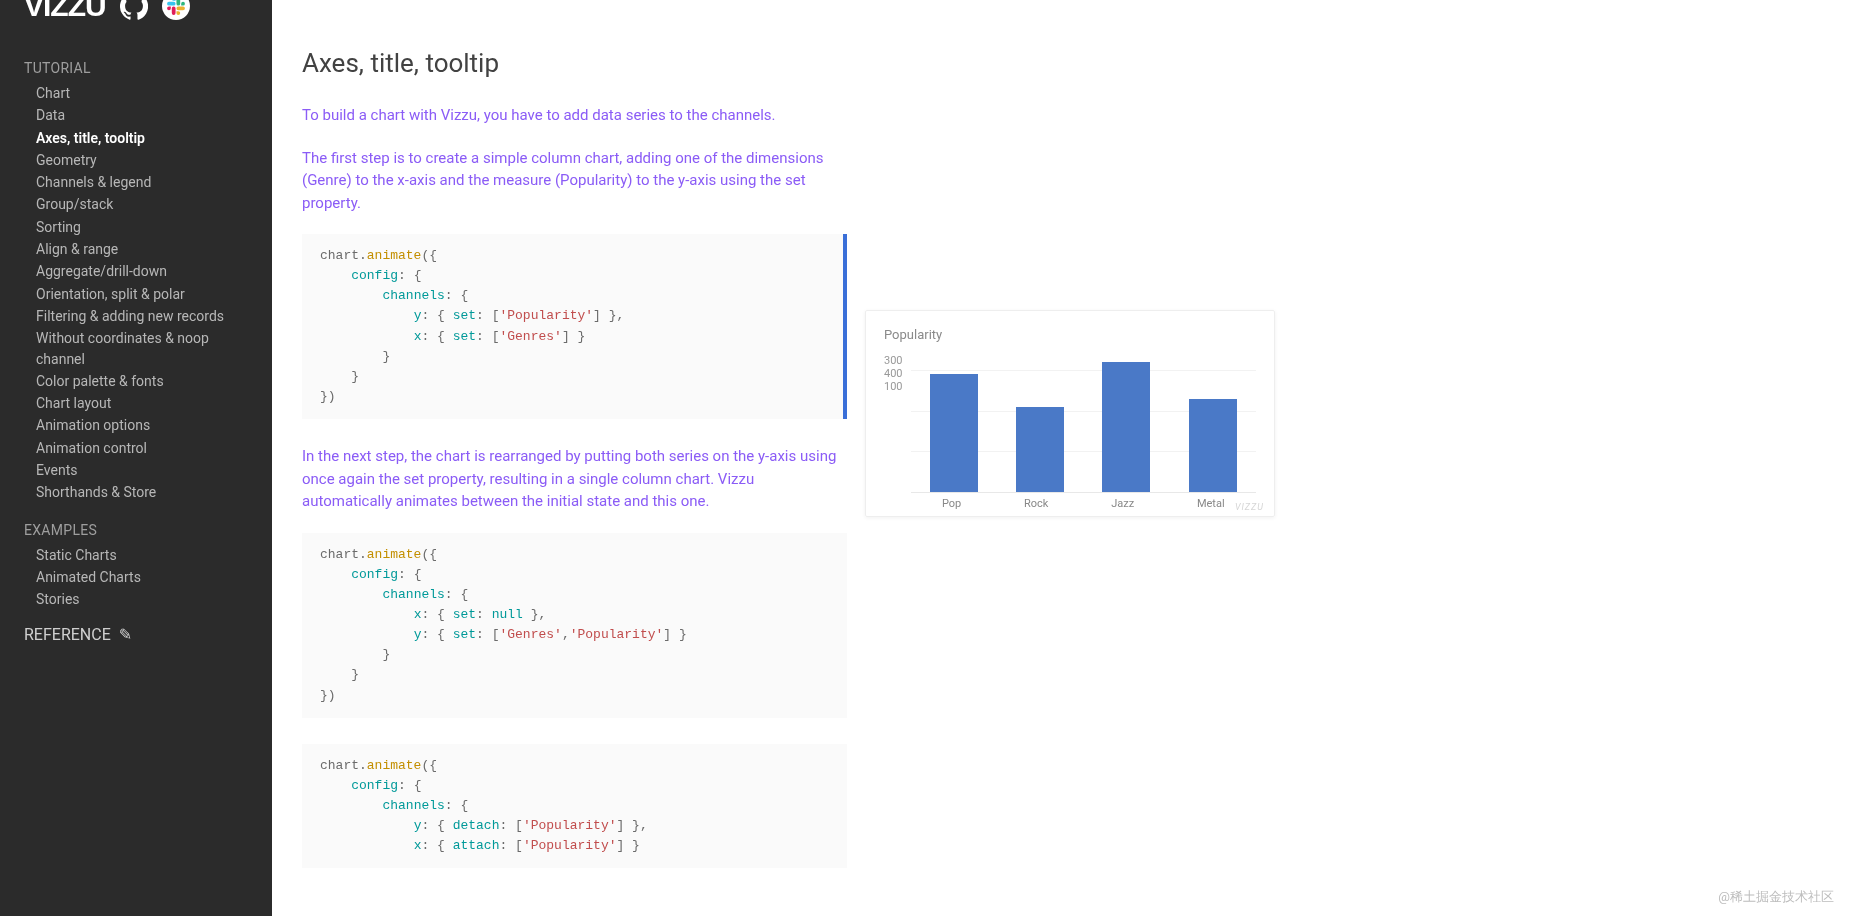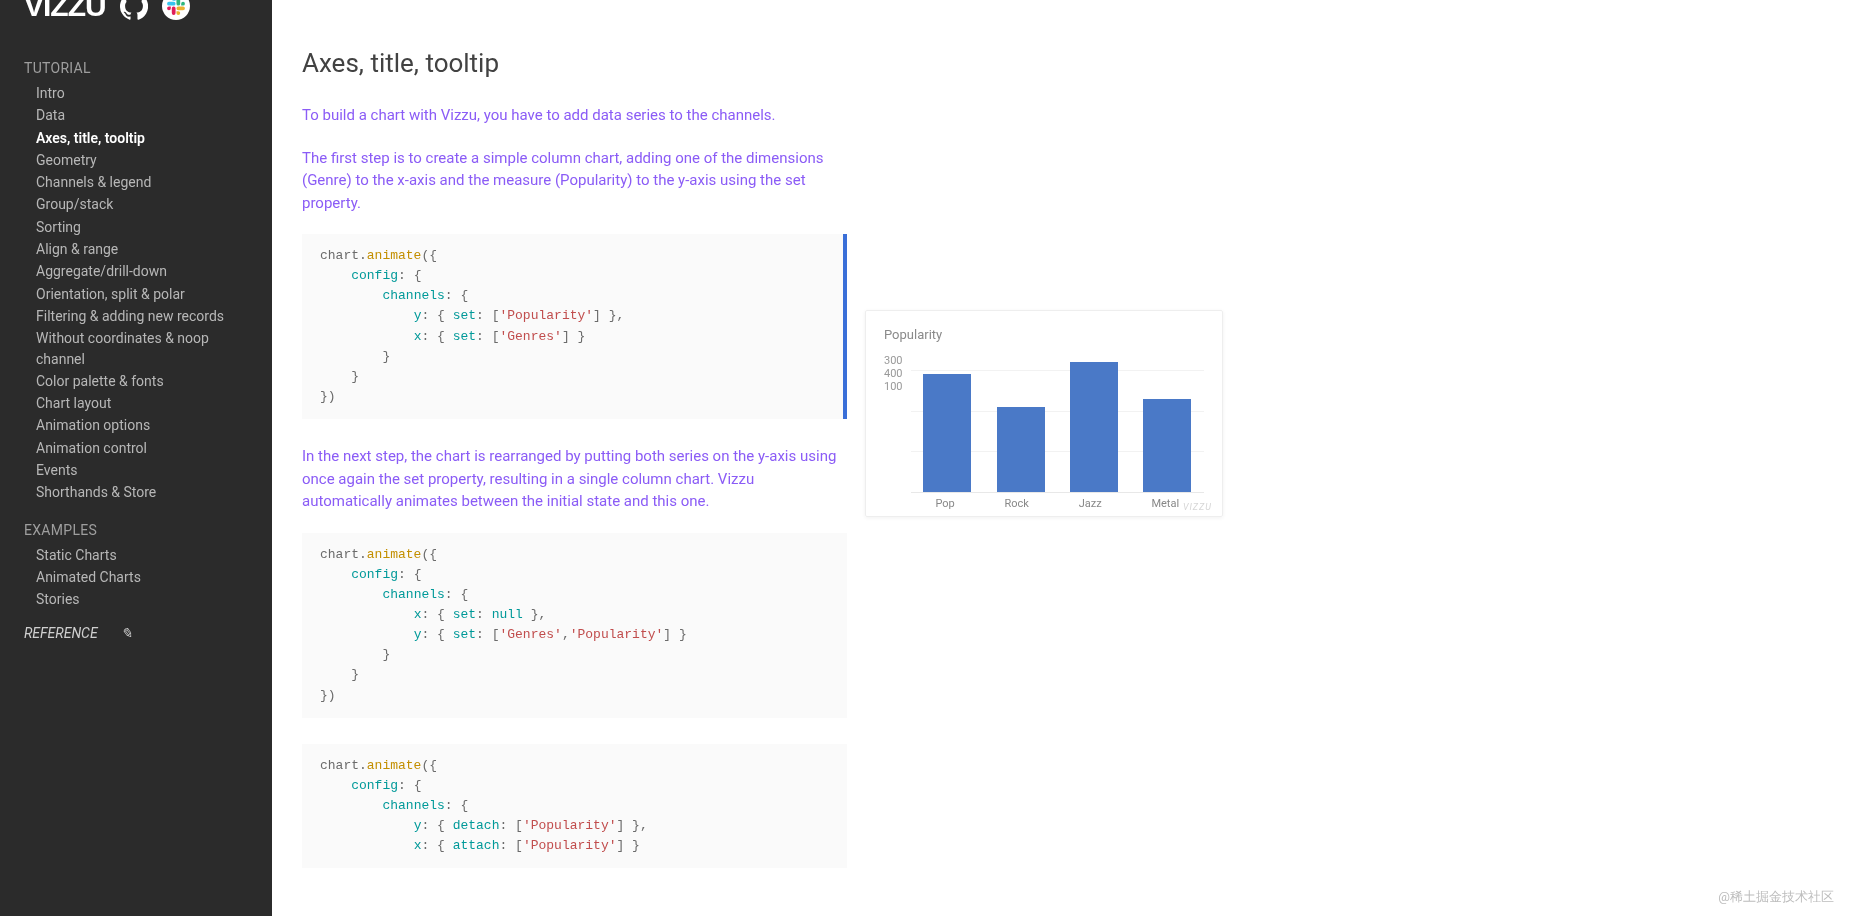--- a/index.html
+++ b/index.html
@@ -11,21 +11,21 @@
   .sidebar-logo-row { display:flex; align-items:center; gap:14px; height:48px; margin-top:-18px; margin-bottom:30px; }
   .logo-text { font-family: "Segoe UI", sans-serif; font-weight:600; font-size:30px; color:#fff; letter-spacing:-1px; }
   .github-icon { width:28px; height:28px; }
   .slack-icon  { width:28px; height:28px; border-radius:50%; background:#fff; display:flex; align-items:center; justify-content:center; font-size:14px; }
 
   .nav-section-title { font-size:14px; color:#9e9e9e; margin: 10px 0 6px 0; letter-spacing:.3px; }
   .nav-list { list-style:none; padding-left:12px; }
   .nav-item { font-size:14px; line-height:1.45; color:#b7b7b7; cursor:pointer; padding:1px 0; }
   .nav-item.active { color:#ffffff; font-weight:600; }
 
-  .ref-row { display:flex; align-items:center; gap:23px; font-size:14px; color:#cfcfcf; margin-top:14px; cursor:pointer;font-style:italic; }
+  .ref-row { display:flex; align-items:center; gap:8px; font-size:16px; color:#cfcfcf; margin-top:14px; cursor:pointer; }
 
   
   .main { flex:1; display:flex; align-items:flex-start; overflow-y:auto; padding: 30px 36px 30px 30px; gap: 18px; }
   .article { width: 545px; }
   .page-title { font-size:26px; font-weight:400; color:#424242; margin: 18px 0 26px 0; }
   .para { font-size:15px; color:#8b5cf6; line-height:1.5; margin-bottom:20px; }
 
   pre.code {
     background:#fafafa;
     border-left:4px solid transparent;
@@ -41,21 +41,21 @@
   }
   pre.code.active { border-right-color:#3a6fd8; }
   .tk-fn   { color:#c38f00; }
   .tk-key  { color:#009999; }
   .tk-str  { color:#c14d4d; }
   .tk-null { color:#009999; }
 
   
   .chart-card {
     margin-top: 280px;
-    width: 358px;
+    width: 410px;
     border:1px solid #eee;
     border-radius:2px;
     padding:16px 18px 6px 18px;
     box-shadow: 0 1px 4px rgba(0,0,0,0.06);
     position: relative;
   }
   .chart-title { font-size:13px; color:#8a8a8a; margin-bottom:8px; }
   .chart-area { display:flex; align-items:stretch; height:160px; }
   .y-axis { display:flex; flex-direction:column; font-size:11px; color:#999; padding:4px 8px 14px 0; text-align:right; height:148px; }
   .plot { flex:1; display:flex; flex-direction:column;text-align:center; }
@@ -90,21 +90,21 @@
             <path fill="#36C5F0" d="M8.9 5.1a2.5 2.5 0 1 1 2.5-2.5v2.5H8.9zM8.9 6.4a2.5 2.5 0 0 1 0 5H2.6a2.5 2.5 0 1 1 0-5h6.3z"></path>
             <path fill="#2EB67D" d="M18.9 8.9a2.5 2.5 0 1 1 2.5 2.5h-2.5V8.9zM17.6 8.9a2.5 2.5 0 0 1-5 0V2.6a2.5 2.5 0 1 1 5 0v6.3z"></path>
             <path fill="#ECB22E" d="M15.1 18.9a2.5 2.5 0 1 1-2.5 2.5v-2.5h2.5zM15.1 17.6a2.5 2.5 0 0 1 0-5h6.3a2.5 2.5 0 1 1 0 5h-6.3z"></path>
           </g>
         </svg>
     </span>
   </div>
 
   <div class="nav-section-title">TUTORIAL</div>
   <ul class="nav-list" id="tutorial-list">
-      <li class="nav-item">Intro</li>
+      <li class="nav-item">Chart</li>
       <li class="nav-item">Data</li>
       <li class="nav-item active">Axes, title, tooltip</li>
       <li class="nav-item">Geometry</li>
       <li class="nav-item">Channels &amp; legend</li>
       <li class="nav-item">Group/stack</li>
       <li class="nav-item">Sorting</li>
       <li class="nav-item">Align &amp; range</li>
       <li class="nav-item">Aggregate/drill-down</li>
       <li class="nav-item">Orientation, split &amp; polar</li>
       <li class="nav-item">Filtering &amp; adding new records</li>

